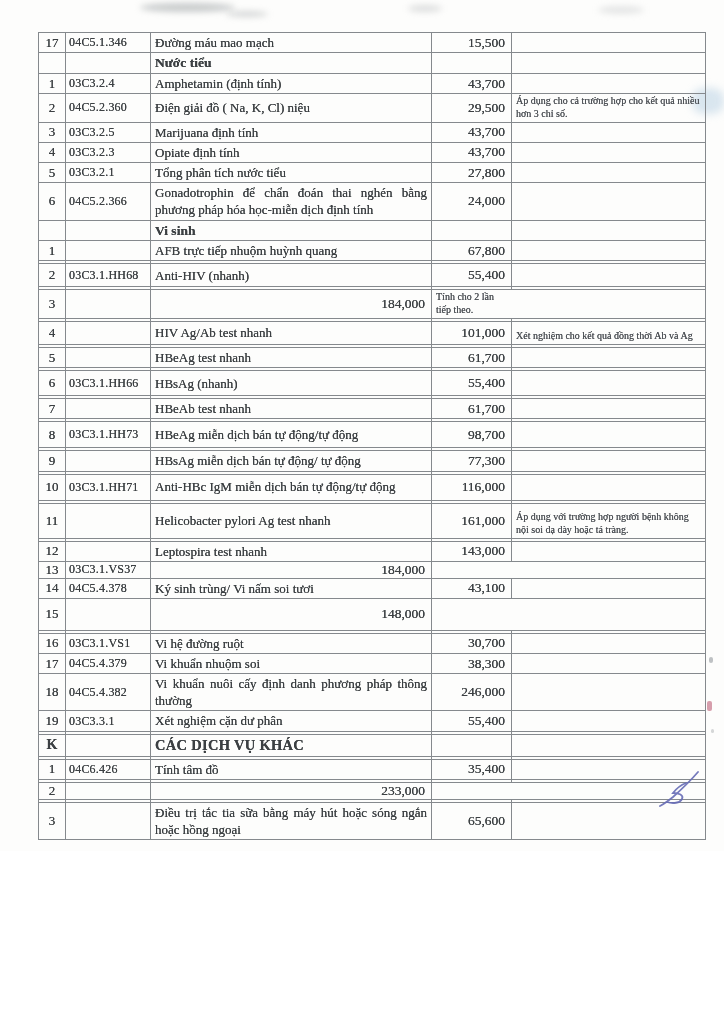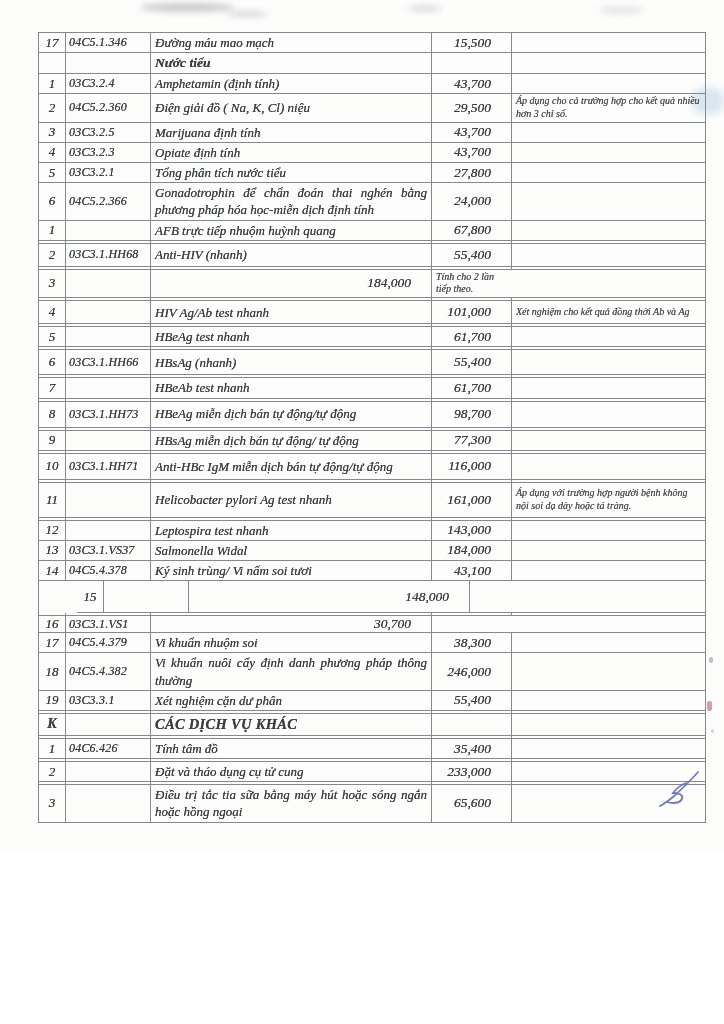--- a/index.html
+++ b/index.html
@@ -8,21 +8,20 @@
     width: 724px; height: 1024px;
     font-family: "Liberation Serif", "DejaVu Serif", serif;
   }
   .page {
     position: relative;
     width: 724px; height: 851px;
     background: var(--paper, #fdfdfc);
     color: var(--text, #3c4043);
     overflow: hidden;
     text-shadow: 0 0 0.4px currentColor; 
-    font-style: italic;
   }
 
   
   .price-table {
     position: absolute;
     left: 38px; top: 32px;
     width: 668px;
     border: 1px solid var(--border, #85898d);
   }
   .row {
@@ -30,29 +29,29 @@
     grid-template-columns: 27px 85px 281px 80px 1fr;
     border-bottom: 1px solid var(--border, #85898d);
   }
   .row:last-child { border-bottom: 0; }
   .cell {
     border-right: 1px solid var(--border, #85898d);
     display: flex; align-items: center;
     overflow: hidden;
     min-width: 0;
   }
-  .cell:last-child { border-right: 0; }
+  .cell:last-child { border-right: 0; align-items: flex-end; }
   .cell > span { display: block; width: 100%; }
 
   .c-no   { justify-content: center; font-size: 13px; }
   .c-no > span { text-align: center; }
   .c-code { font-size: 12px; padding: 0 2px 0 3px; letter-spacing: 0.2px; }
   .c-name { font-size: 13px; padding: 1px 4px; line-height: 1.32; align-items: center; }
   .c-name > span { text-align: justify; }
-  .c-price { font-size: 13.5px; padding-right: 20px; }
+  .c-price { font-size: 13.5px; padding-right: 6px; }
   .c-price > span { text-align: right; }
   .c-note { font-size: 10px; color: var(--note-text, #4d5156); padding: 1px 4px; line-height: 1.28; }
 
   .row.section .c-name > span { font-weight: 700; font-size: 13.5px; }
   .row.section-main .c-no { font-weight: 700; font-size: 14px; }
   .row.section-main .c-name > span { font-weight: 700; font-size: 14.5px; letter-spacing: 0.3px; }
 
   .row.gaprow { min-height: 3px; }
 
   
@@ -217,20 +216,37 @@
         <div class="cell c-name">
           <span>Gonadotrophin để chẩn đoán thai nghén bằng phương pháp hóa học-miễn dịch định tính</span>
         </div>
         <div class="cell c-price">
           <span>24,000</span>
         </div>
         <div class="cell c-note">
           <span></span>
         </div>
       </div>
+      <div class="row section" style="min-height: 16px;">
+        <div class="cell c-no">
+          <span></span>
+        </div>
+        <div class="cell c-code">
+          <span></span>
+        </div>
+        <div class="cell c-name">
+          <span>Vi sinh</span>
+        </div>
+        <div class="cell c-price">
+          <span></span>
+        </div>
+        <div class="cell c-note">
+          <span></span>
+        </div>
+      </div>
       <div class="row item" style="min-height: 20px;">
         <div class="cell c-no">
           <span>1</span>
         </div>
         <div class="cell c-code">
           <span></span>
         </div>
         <div class="cell c-name">
           <span>AFB trực tiếp nhuộm huỳnh quang</span>
         </div>
@@ -502,23 +518,20 @@
           <span></span>
         </div>
       </div>
       <div class="row item" style="min-height: 16px;">
         <div class="cell c-no">
           <span>13</span>
         </div>
         <div class="cell c-code">
           <span>03C3.1.VS37</span>
         </div>
-        <div class="cell c-name">
-          <span>Salmonella Widal</span>
-        </div>
         <div class="cell c-price">
           <span>184,000</span>
         </div>
         <div class="cell c-note">
           <span></span>
         </div>
       </div>
       <div class="row item" style="min-height: 17px;">
         <div class="cell c-no">
           <span>14</span>
@@ -529,21 +542,21 @@
         <div class="cell c-name">
           <span>Ký sinh trùng/ Vi nấm soi tươi</span>
         </div>
         <div class="cell c-price">
           <span>43,100</span>
         </div>
         <div class="cell c-note">
           <span></span>
         </div>
       </div>
-      <div class="row item" style="min-height: 32px; margin-left: 38px;">
+      <div class="row item" style="min-height: 32px;">
         <div class="cell c-no">
           <span>15</span>
         </div>
         <div class="cell c-code">
           <span></span>
         </div>
         <div class="cell c-price">
           <span>148,000</span>
         </div>
         <div class="cell c-note">
@@ -557,20 +570,23 @@
         <div class="cell"></div>
         <div class="cell"></div>
       </div>
       <div class="row item" style="min-height: 17px;">
         <div class="cell c-no">
           <span>16</span>
         </div>
         <div class="cell c-code">
           <span>03C3.1.VS1</span>
         </div>
+        <div class="cell c-name">
+          <span>Vi hệ đường ruột</span>
+        </div>
         <div class="cell c-price">
           <span>30,700</span>
         </div>
         <div class="cell c-note">
           <span></span>
         </div>
       </div>
       <div class="row item" style="min-height: 17px;">
         <div class="cell c-no">
           <span>17</span>
@@ -676,23 +692,20 @@
         <div class="cell"></div>
         <div class="cell"></div>
         <div class="cell"></div>
       </div>
       <div class="row item" style="min-height: 16px;">
         <div class="cell c-no">
           <span>2</span>
         </div>
         <div class="cell c-code">
           <span></span>
-        </div>
-        <div class="cell c-name">
-          <span>Đặt và tháo dụng cụ tử cung</span>
         </div>
         <div class="cell c-price">
           <span>233,000</span>
         </div>
         <div class="cell c-note">
           <span></span>
         </div>
       </div>
       <div class="row gaprow">
         <div class="cell"></div>

